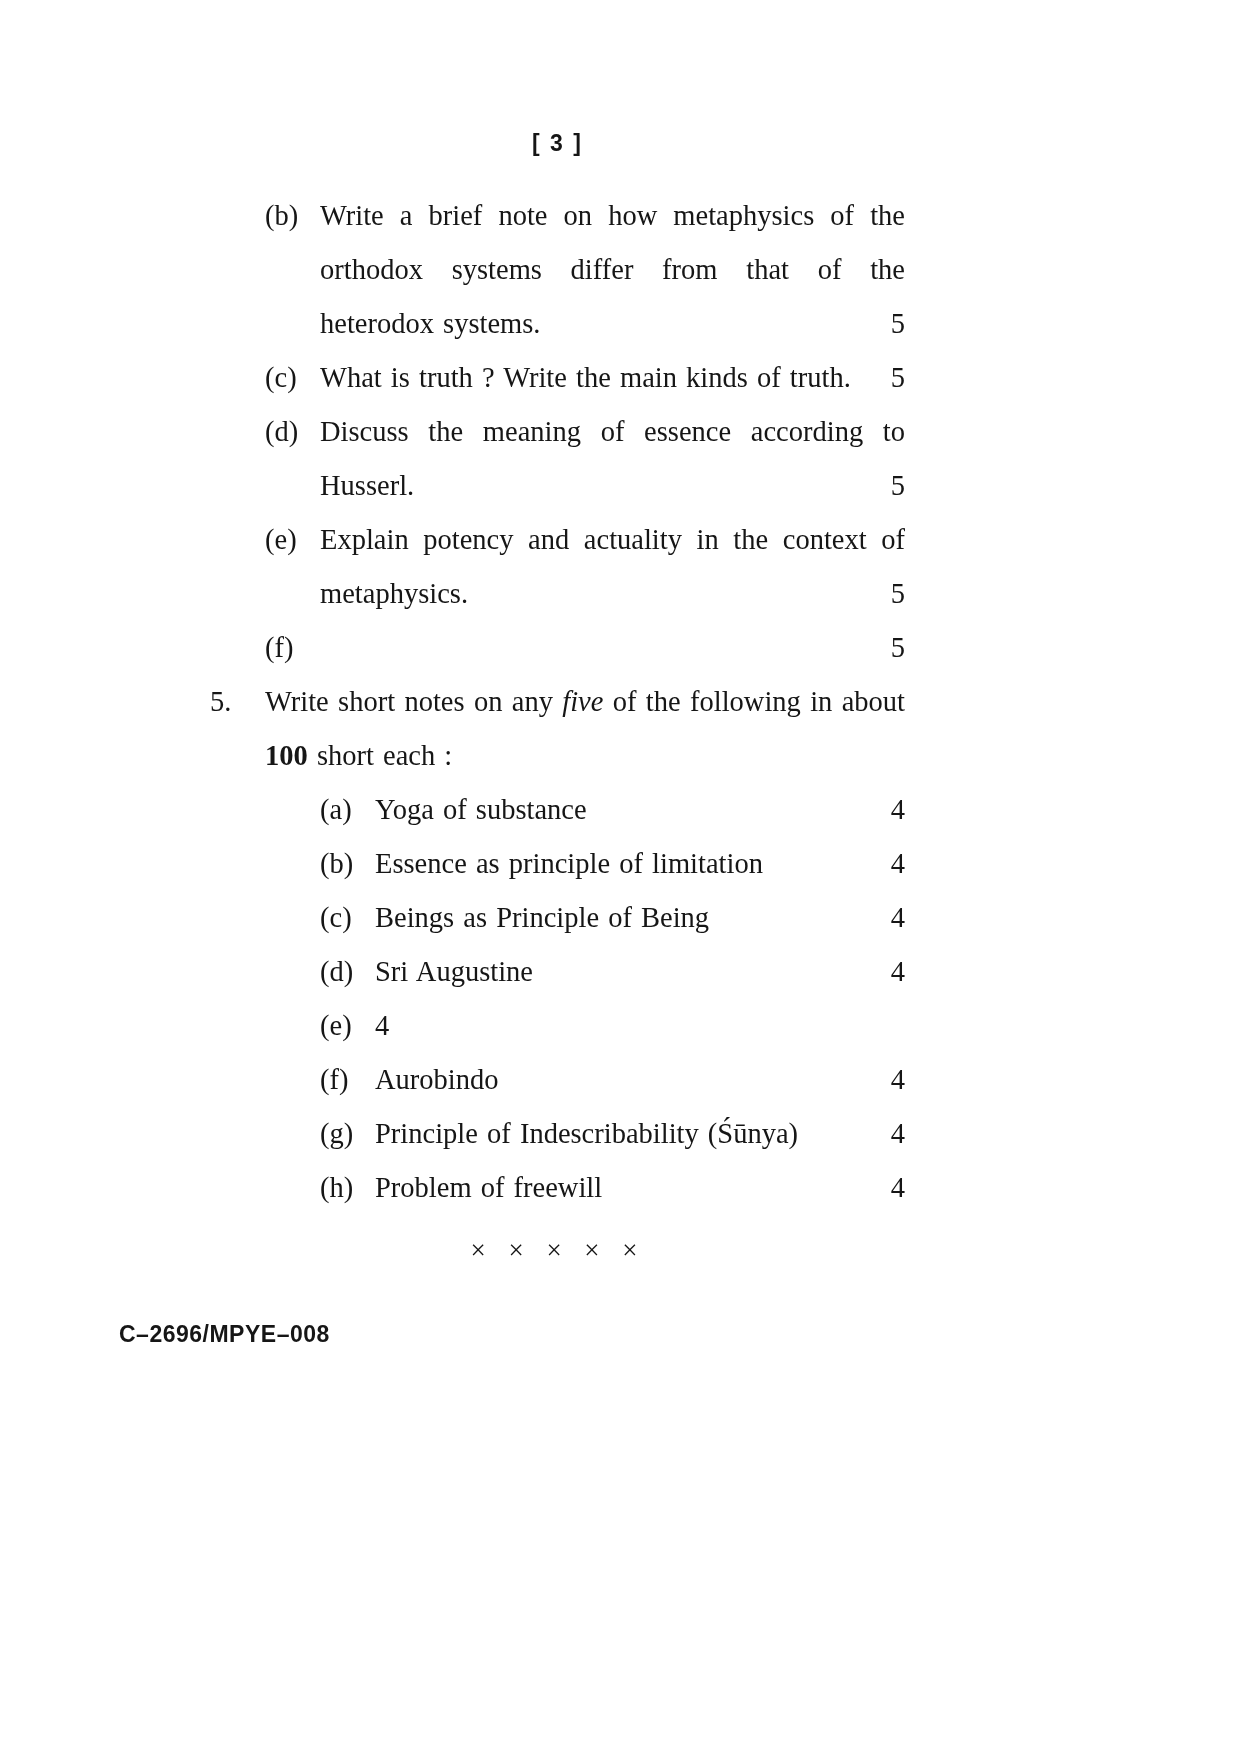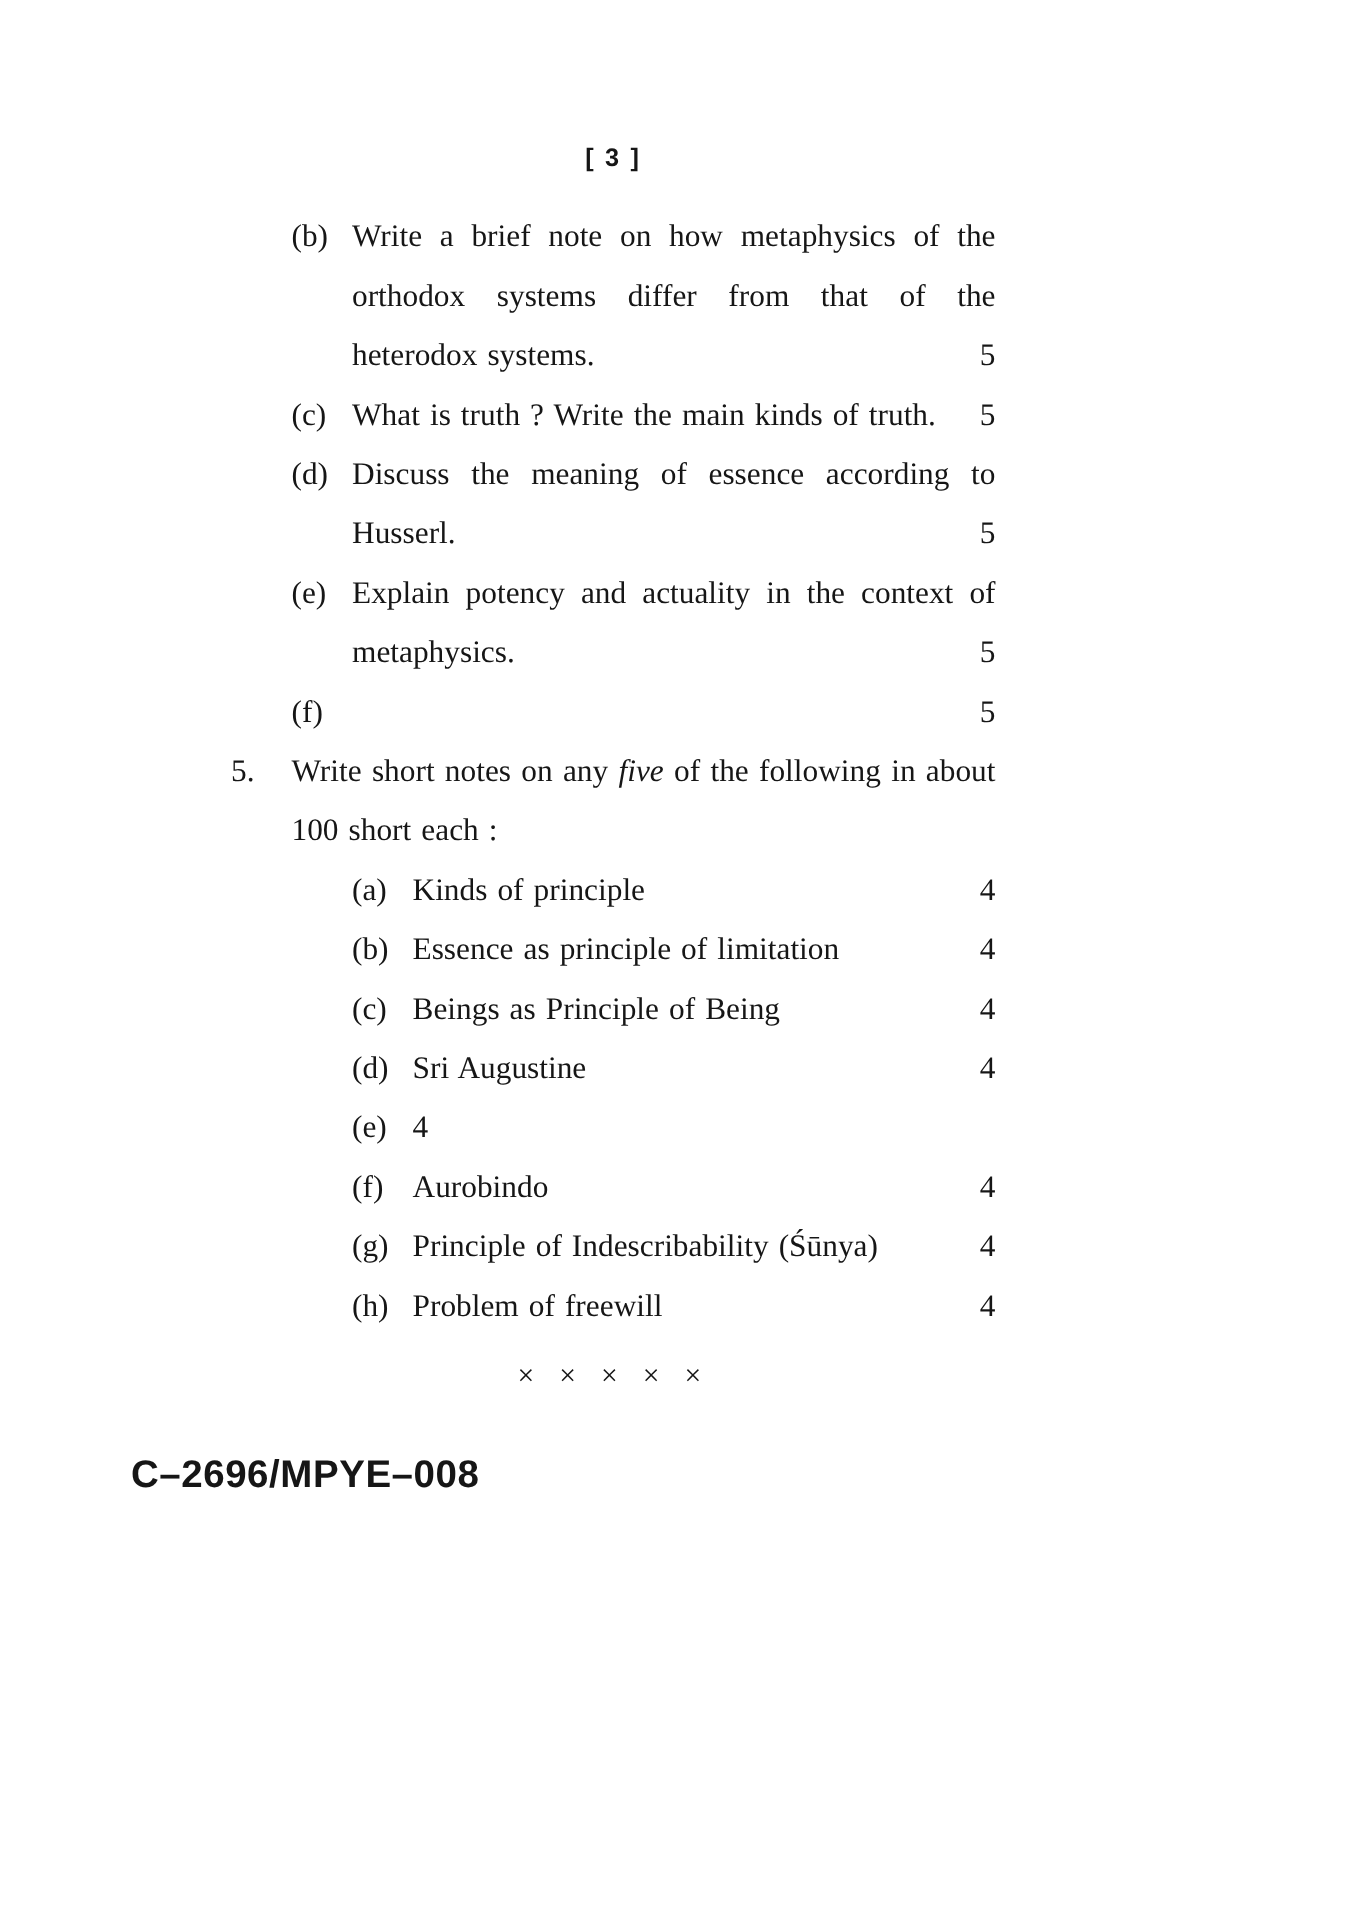--- a/index.html
+++ b/index.html
@@ -37,37 +37,37 @@
   
   .subq { display: flex; margin-left: 55px; }
   .subq .lab { width: 55px; flex: none; }
   .subq .txt { flex: 1; text-align: justify; }
   .mark-float { float: right; margin-left: 12px; }
   
   .qrow { display: flex; }
   .qrow .num { width: 55px; flex: none; }
   .qrow .txt { flex: 1; text-align: justify; }
   .it { font-style: italic; }
-  .bd { font-weight: normal; margin-top: 10px; }
+  .bd { font-weight: bold; margin-top: 10px; }
   
   .litem { display: flex; margin-left: 110px; }
   .litem .lab { width: 55px; flex: none; }
   .litem .txt { flex: 1; }
   .litem .mk { flex: none; }
   .endmarks {
     text-align: center;
     margin-top: 8px;
     font-size: 27px;
     letter-spacing: 7px;
   }
   .footer {
     margin: 44px 15px 0 119px;
     font-family: "Liberation Sans", sans-serif;
     font-weight: bold;
-    font-size: 35px;
+    font-size: 23px;
     letter-spacing: 0.5px;
   }
 </style>
 </head>
 <body>
 
 <div class="page">
 
   <div class="page-num">[ 3 ]</div>
 
@@ -98,21 +98,21 @@
       <div class="txt"><span class="mark-float">5</span></div>
     </div>
 
     <div class="qrow">
       <span class="num">5.</span>
       <div class="txt"><span>Write short notes on any </span><span class="it">five</span><span> of the following in about </span><span class="bd">100</span><span> short each :</span></div>
     </div>
 
     <div class="litem">
       <span class="lab">(a)</span>
-      <span class="txt">Kinds of principle</span>
+      <span class="txt">Yoga of substance</span>
       <span class="mk">4</span>
     </div>
     <div class="litem">
       <span class="lab">(b)</span>
       <span class="txt">Essence as principle of limitation</span>
       <span class="mk">4</span>
     </div>
     <div class="litem">
       <span class="lab">(c)</span>
       <span class="txt">Beings as Principle of Being</span>

